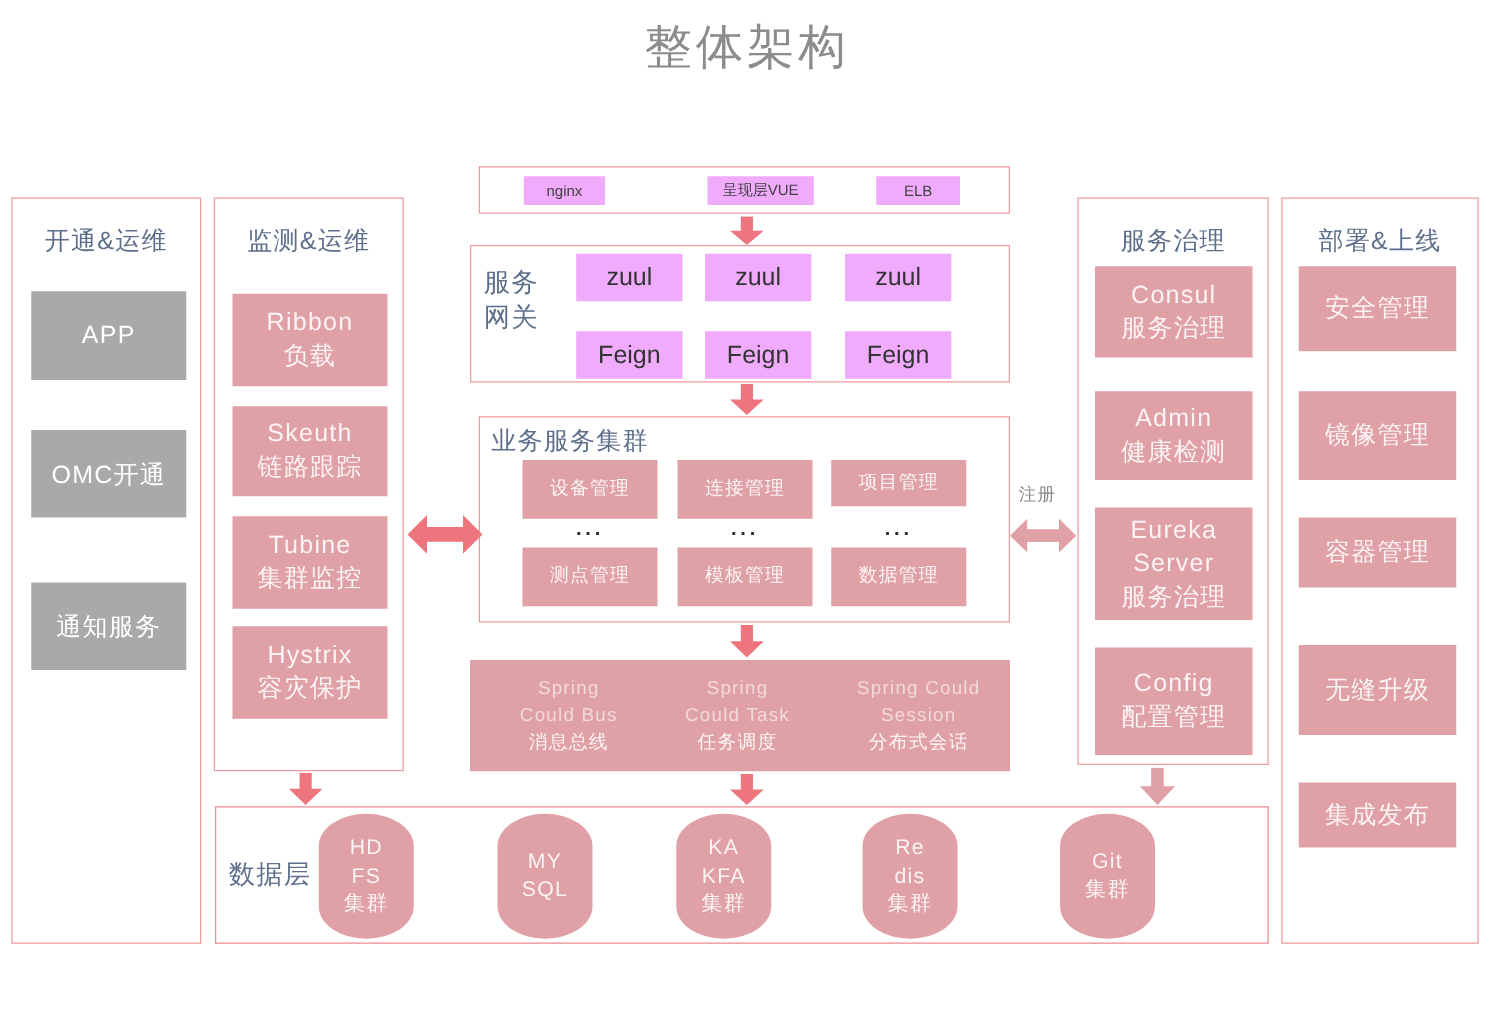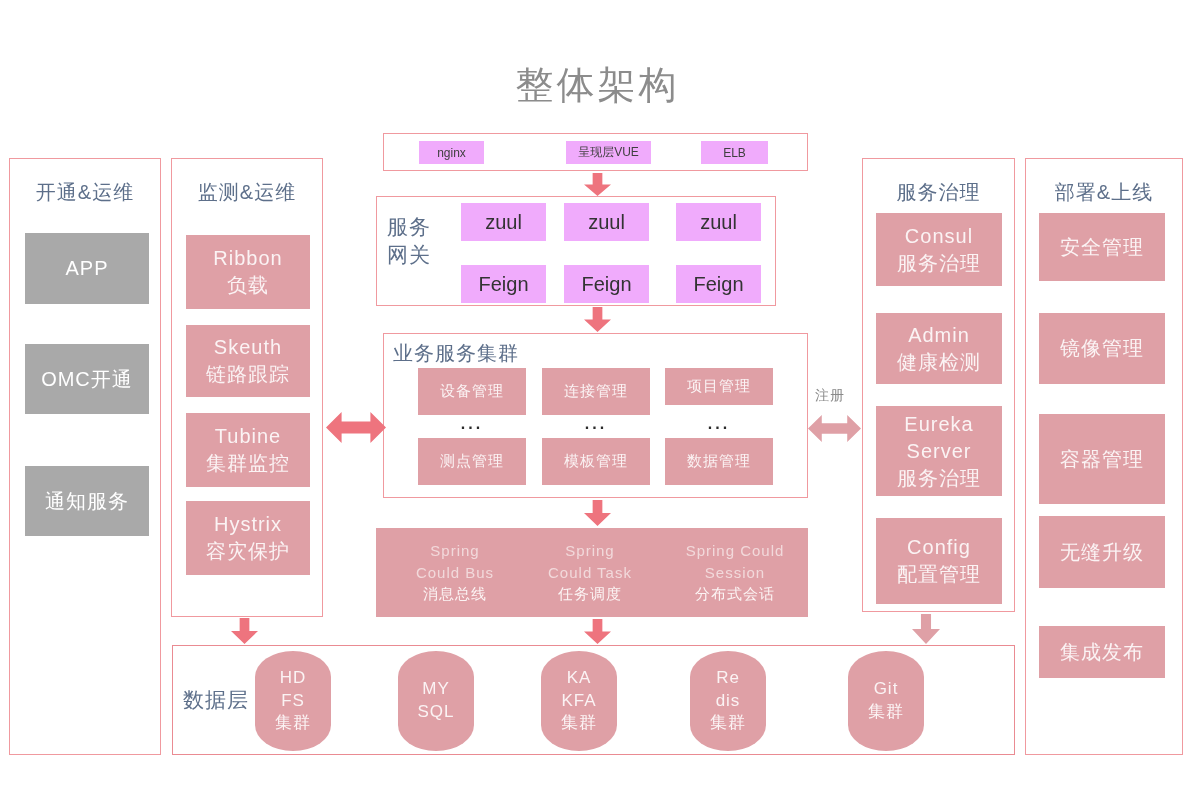--- a/index.html
+++ b/index.html
@@ -1,20 +1,20 @@
 <!DOCTYPE html>
 <html><head>
 <meta charset="utf-8">
 <style>
   * { margin:0; padding:0; box-sizing:border-box; }
   body { font-family: "Liberation Sans", sans-serif; background:#fff; }
   .canvas { position:relative; width:1195px; height:809px; background:#fff; overflow:hidden; }
 
   .title { position:absolute; top:12px; left:0; right:0; text-align:center;
-           font-size:38px; color:#8c8c8c; letter-spacing:3px;margin-top:48px; }
+           font-size:38px; color:#8c8c8c; letter-spacing:3px; }
 
   .outline { position:absolute; border:1px solid #f0999f; background:#fff; }
 
   .col-hdr { position:absolute; top:20px; left:0; right:0; text-align:center;
              font-size:20px; color:#5d6f8a; letter-spacing:1px; }
 
   .gray-box { position:absolute; background:#a9a9a9; color:#ffffff;
               display:flex; align-items:center; justify-content:center;
               font-size:20px; letter-spacing:1px; }
 
@@ -80,21 +80,21 @@
   </div>
 
   <div class="outline" style="left:383px; top:133px; width:425px; height:38px;">
     <div class="lite-box sm" style="left:35px; top:7px; width:65px; height:23px;">nginx</div>
     <div class="lite-box sm" style="left:182px; top:7px; width:85px; height:23px;">呈现层VUE</div>
     <div class="lite-box sm" style="left:317px; top:7px; width:67px; height:23px;">ELB</div>
   </div>
 
   <div class="arr arr-down" style="left:584px; top:173px; width:27px; height:23px;"></div>
 
-  <div class="outline" style="left:376px; top:196px; width:400px; height:110px;">
+  <div class="outline" style="left:376px; top:196px; width:432px; height:110px;">
     <div class="slate-label" style="left:10px; top:16px;">服务
 网关</div>
     <div class="lite-box" style="left:84px; top:6px; width:85px; height:38px;">zuul</div>
     <div class="lite-box" style="left:187px; top:6px; width:85px; height:38px;">zuul</div>
     <div class="lite-box" style="left:299px; top:6px; width:85px; height:38px;">zuul</div>
     <div class="lite-box" style="left:84px; top:68px; width:85px; height:38px;">Feign</div>
     <div class="lite-box" style="left:187px; top:68px; width:85px; height:38px;">Feign</div>
     <div class="lite-box" style="left:299px; top:68px; width:85px; height:38px;">Feign</div>
   </div>
 
@@ -168,18 +168,18 @@
 Server
 服务治理</div>
     <div class="pink-box" style="left:13px; top:359px; width:126px; height:86px;">Config
 配置管理</div>
   </div>
 
   <div class="outline" style="left:1025px; top:158px; width:158px; height:597px;">
     <div class="col-hdr">部署&amp;上线</div>
     <div class="pink-box" style="left:13px; top:54px; width:126px; height:68px;">安全管理</div>
     <div class="pink-box" style="left:13px; top:154px; width:126px; height:71px;">镜像管理</div>
-    <div class="pink-box" style="left:13px; top:255px; width:126px; height:90px;">容器管理</div>
+    <div class="pink-box" style="left:13px; top:255px; width:126px; height:56px;">容器管理</div>
     <div class="pink-box" style="left:13px; top:357px; width:126px; height:72px;">无缝升级</div>
     <div class="pink-box" style="left:13px; top:467px; width:126px; height:52px;">集成发布</div>
   </div>
 
 </div>
 
 </body></html>

